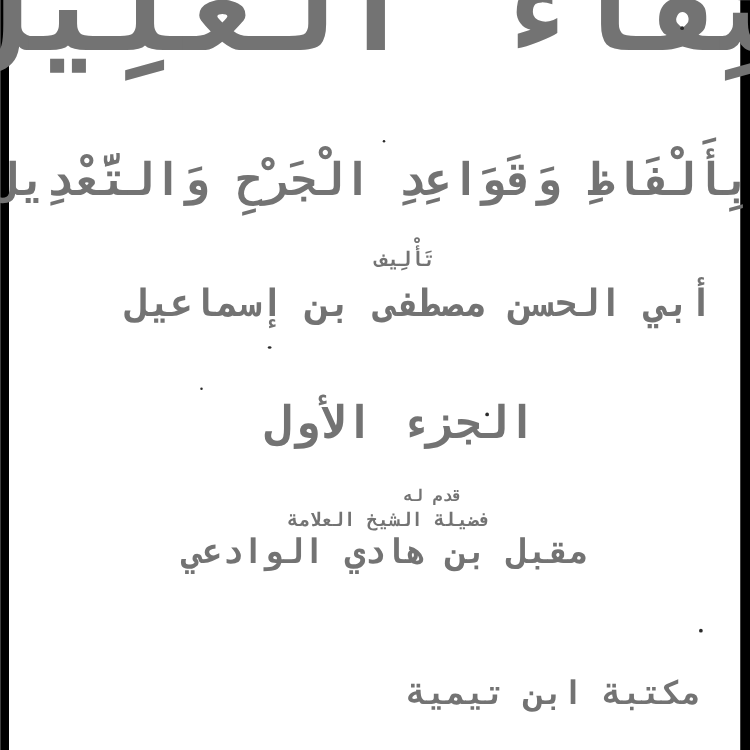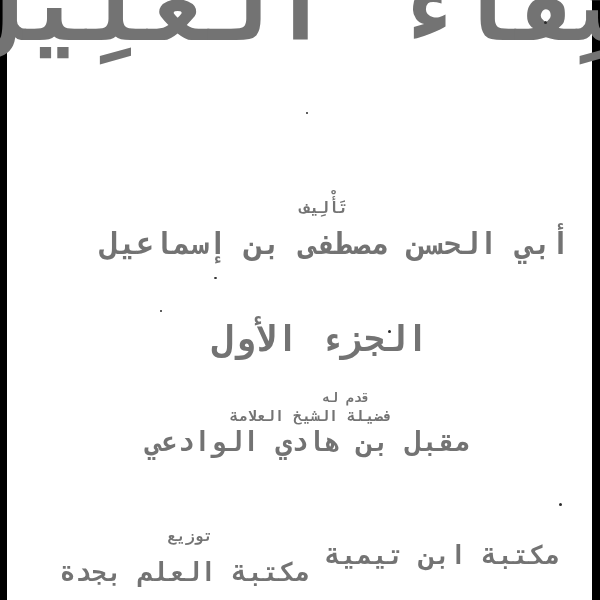--- a/index.html
+++ b/index.html
@@ -85,35 +85,32 @@
 </head>
 <body>
 
 <div class="page">
 
   <div class="bar left"></div>
   <div class="bar right"></div>
 
   <h1 class="abs title">شِفَاءُ الْعَلِيل</h1>
 
+  <h2 class="abs subtitle">بِأَلْفَاظِ وَقَوَاعِدِ الْجَرْحِ وَالتَّعْدِيل</h2>
 
   <div class="abs byline-label">تَأْلِيف</div>
 
   <div class="abs author">أبي الحسن مصطفى بن إسماعيل</div>
 
   <div class="abs volume">الجزء الأول</div>
 
   <div class="abs fw-label">قدم له</div>
   <div class="abs fw-honorific">فضيلة الشيخ العلامة</div>
   <div class="abs fw-author">مقبل بن هادي الوادعي</div>
 
-  <div class="imprint distribution">
-    <div class="label">توزيع</div>
-    <div class="name">مكتبة العلم بجدة</div>
-  </div>
 
   <div class="imprint publisher">
     <div class="name">مكتبة ابن تيمية</div>
   </div>
 
   <i class="speck" style="left:544px; top:21px;  width:3px; height:3px;"></i>
   <i class="speck" style="left:388px; top:330px; width:3px; height:3px;"></i>
   <i class="speck" style="left:559px; top:503px; width:3px; height:3px;"></i>
   <i class="speck" style="left:214px; top:277px; width:3px; height:2px;"></i>
   <i class="speck" style="left:306px; top:112px; width:2px; height:2px;"></i>

